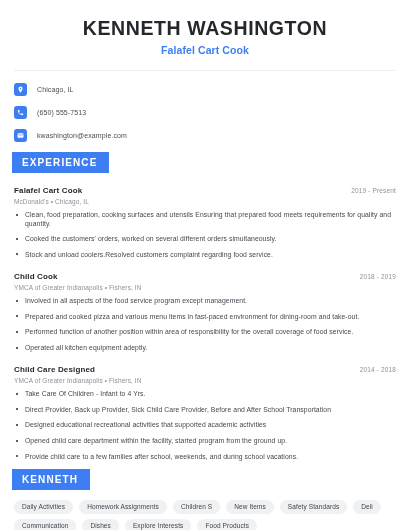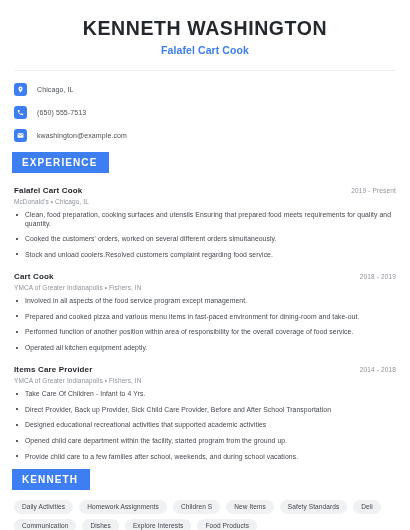--- a/index.html
+++ b/index.html
@@ -190,35 +190,35 @@
       <div class="entry-org">McDonald's  •  Chicago, IL</div>
       <ul class="bullets">
         <li>Clean, food preparation, cooking surfaces and utensils Ensuring that prepared food meets requirements for quality and quantity.</li>
         <li>Cooked the customers' orders, worked on several different orders simultaneously.</li>
         <li>Stock and unload coolers.Resolved customers complaint regarding food service.</li>
       </ul>
     </div>
 
     <div class="entry">
       <div class="entry-head">
-        <span class="entry-role">Cart Cook</span>
+        <span class="entry-role">Child Cook</span>
         <span class="entry-dates">2018 - 2019</span>
       </div>
       <div class="entry-org">YMCA of Greater Indianapolis  •  Fishers, IN</div>
       <ul class="bullets">
         <li>Involved in all aspects of the food service program except management.</li>
         <li>Prepared and cooked pizza and various menu items in fast-paced environment for dining-room and take-out.</li>
         <li>Performed function of another position within area of responsibility for the overall coverage of food service.</li>
         <li>Operated all kitchen equipment adeptly.</li>
       </ul>
     </div>
 
     <div class="entry">
       <div class="entry-head">
-        <span class="entry-role">Items Care Provider</span>
+        <span class="entry-role">Child Care Designed</span>
         <span class="entry-dates">2014 - 2018</span>
       </div>
       <div class="entry-org">YMCA of Greater Indianapolis  •  Fishers, IN</div>
       <ul class="bullets">
         <li>Take Care Of Children - Infant to 4 Yrs.</li>
         <li>Direct Provider, Back up Provider, Sick Child Care Provider, Before and After School Transportation</li>
         <li>Designed educational recreational activities that supported academic activities</li>
         <li>Opened child care department within the facility, started program from the ground up.</li>
         <li>Provide child care to a few families after school, weekends, and during school vacations.</li>
       </ul>

